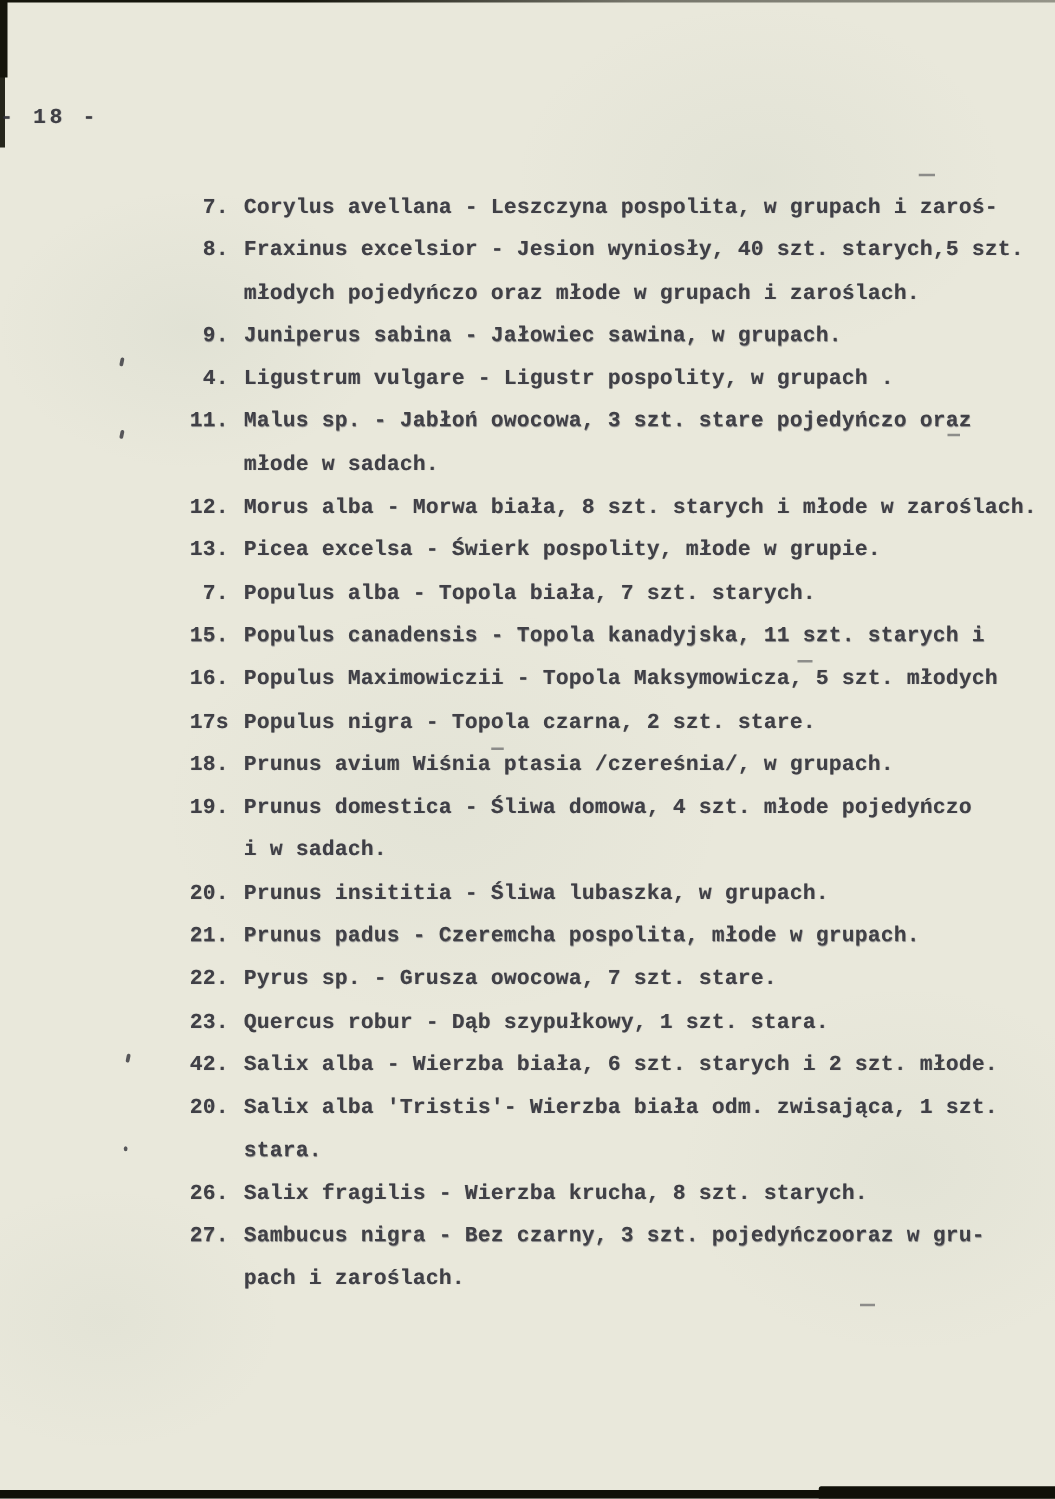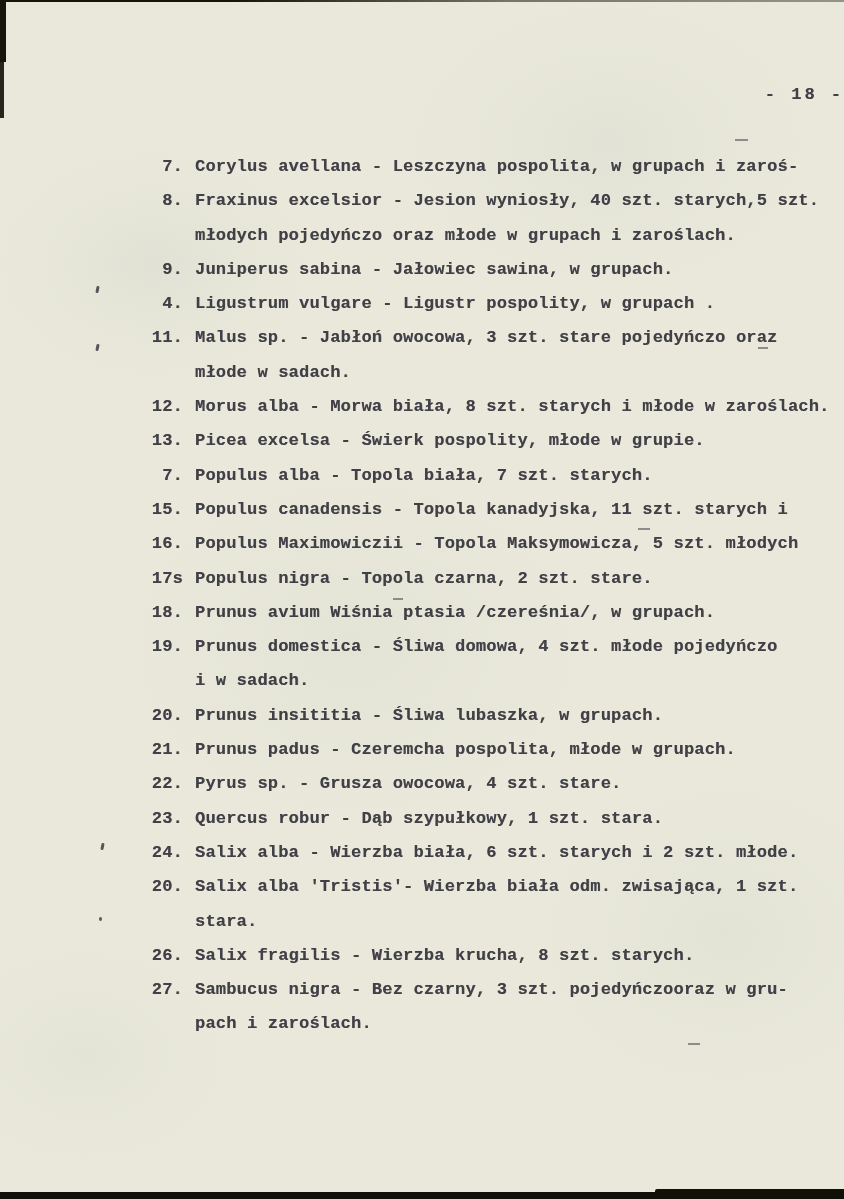--- a/index.html
+++ b/index.html
@@ -28,21 +28,21 @@
     font-size: 17px;
     letter-spacing: 0.2px;
     text-shadow: 0.3px 0.3px 0.6px rgba(48,48,58,0.55);
     opacity: 0.92;
   }
   .page-number {
     position: absolute;
     top: 85px;
     left: 0;
     width: 844px;
-    text-align: right;
+    text-align: left;
     letter-spacing: 3px;
   }
   .plant-list {
     position: absolute;
     top: 150px;
     left: 147px;
     width: 690px;
     line-height: 34.3px;
   }
   .item {
@@ -180,30 +180,30 @@
     <span class="lines"><div class="line">Prunus insititia - Śliwa lubaszka, w grupach.</div></span>
   </div>
 
   <div class="item">
     <span class="num">21.</span>
     <span class="lines"><div class="line">Prunus padus - Czeremcha pospolita, młode w grupach.</div></span>
   </div>
 
   <div class="item">
     <span class="num">22.</span>
-    <span class="lines"><div class="line">Pyrus sp. - Grusza owocowa, 4 szt. stare.</div></span>
+    <span class="lines"><div class="line">Pyrus sp. - Grusza owocowa, 7 szt. stare.</div></span>
   </div>
 
   <div class="item">
     <span class="num">23.</span>
     <span class="lines"><div class="line">Quercus robur - Dąb szypułkowy, 1 szt. stara.</div></span>
   </div>
 
   <div class="item">
-    <span class="num">24.</span>
+    <span class="num">42.</span>
     <span class="lines"><div class="line">Salix alba - Wierzba biała, 6 szt. starych i 2 szt. młode.</div></span>
   </div>
 
   <div class="item">
     <span class="num">20.</span>
     <span class="lines"><div class="line">Salix alba 'Tristis'- Wierzba biała odm. zwisająca, 1 szt.</div><div class="line">stara.</div></span>
   </div>
 
   <div class="item">
     <span class="num">26.</span>

